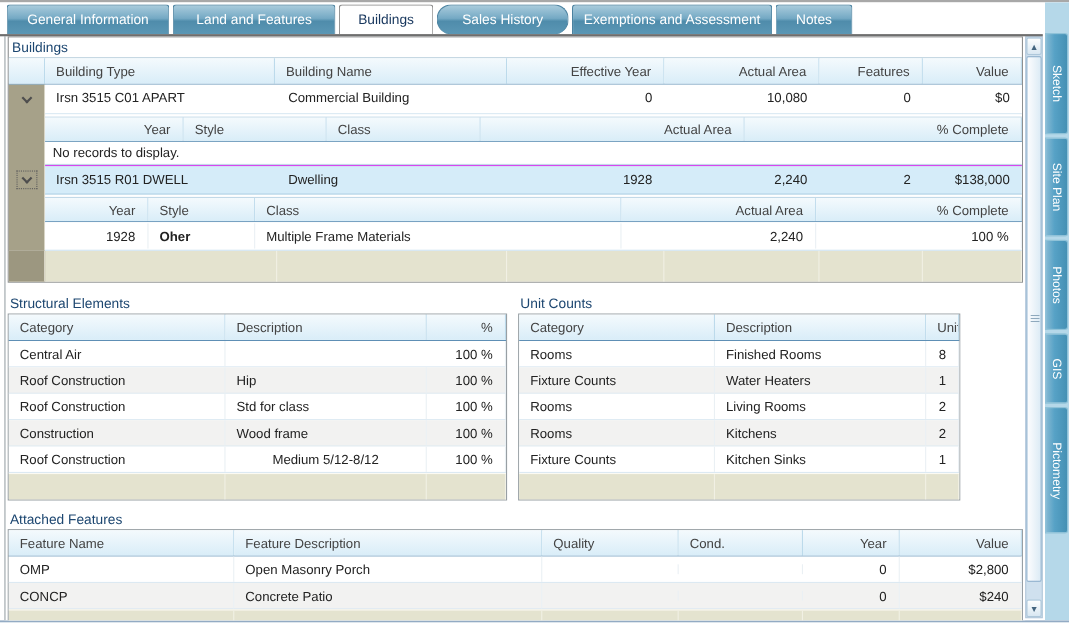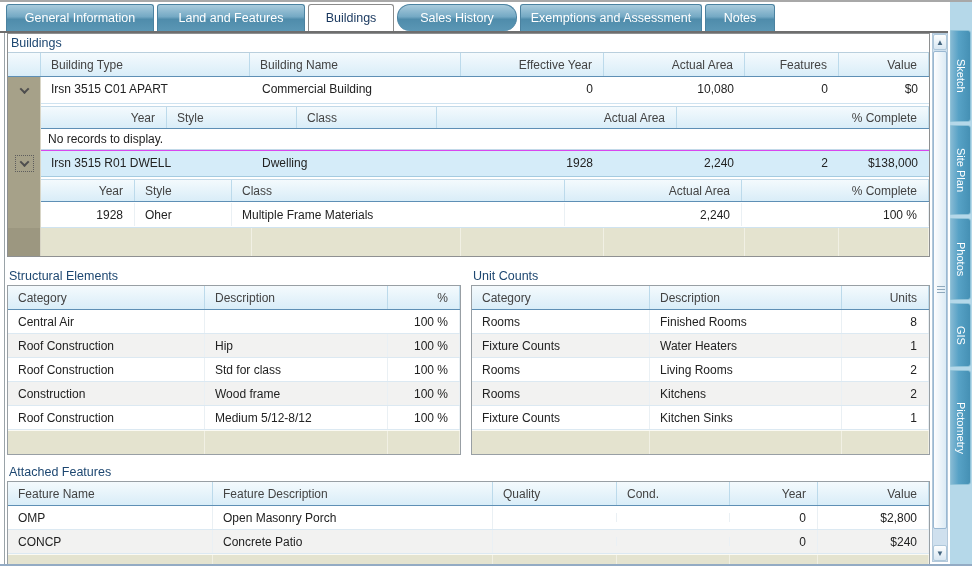--- a/index.html
+++ b/index.html
@@ -61,21 +61,21 @@
 
   
   .t-wrap { border:1px solid #989fa4; background:#fff; }
   .t-drow { height:24px; align-items:center; background:#fff; border-bottom:1px solid #dce9f2; }
   .t-drow.alt { background:#f2f2f1; }
   .t-foot { height:24px; background:#e4e3cf; border-top:1px solid #fbfaf3; }
   .t-foot .fcell { border-right:1px solid #f1f0e4; height:100%; }
 
   .mid { display:flex; margin:10px 0 0 2px; }
   .mid .half { width:454px; }
-  .mid .half + .half { margin-left:10px; width:459px; }
+  .mid .half + .half { margin-left:10px; width:402px; }
   .af-sec { margin:8px 0 0 2px; width:923px; }
 
   
   .vscroll { position:absolute; top:31px; right:24px; width:16px; bottom:2px; background:#cfe0ee;
              border:1px solid #b3c8da; }
   .sb-btn { position:absolute; left:0; width:14px; height:16px; text-align:center; line-height:15px;
             font-size:8px; color:#44657f; background:linear-gradient(#fdfefe,#d9e7f2);
             border:1px solid #aec7da; border-radius:2px; }
   .sb-up { top:0; }
   .sb-down { bottom:0; }
@@ -166,21 +166,21 @@
                 <div class="sub">
                   <div class="s-hrow">
                     <div class="hcell a-r" style="width: 94px; flex: 0 0 94px;">Year</div>
                     <div class="hcell a-l" style="width: 97px; flex: 0 0 97px;">Style</div>
                     <div class="hcell a-l" style="width: 333px; flex: 0 0 333px;">Class</div>
                     <div class="hcell a-r" style="width: 177px; flex: 0 0 177px;">Actual Area</div>
                     <div class="hcell a-r flex">% Complete</div>
                   </div>
                   <div class="s-drow">
                     <div class="dcell a-r" style="width: 94px; flex: 0 0 94px;">1928</div>
-                    <div class="dcell a-l" style="width: 97px; flex: 0 0 97px;">Oher</div>
+                    <div class="dcell a-l" style="width: 97px; flex: 0 0 97px; font-weight: bold;">Oher</div>
                     <div class="dcell a-l" style="width: 333px; flex: 0 0 333px;">Multiple Frame Materials</div>
                     <div class="dcell a-r" style="width: 177px; flex: 0 0 177px;">2,240</div>
                     <div class="dcell a-r flex">100 %</div>
                   </div>
                 </div>
               </div>
             </div>
           </div>
           <div class="g-foot">
             <div class="fcell fexp" style="width: 33px; flex: 0 0 33px;"></div>
@@ -217,21 +217,21 @@
               <div class="dcell a-l" style="width: 183px; flex: 0 0 183px;">Std for class</div>
               <div class="dcell a-r flex">100 %</div>
             </div>
             <div class="t-drow alt">
               <div class="dcell a-l" style="width: 197px; flex: 0 0 197px;">Construction</div>
               <div class="dcell a-l" style="width: 183px; flex: 0 0 183px;">Wood frame</div>
               <div class="dcell a-r flex">100 %</div>
             </div>
             <div class="t-drow">
               <div class="dcell a-l" style="width: 197px; flex: 0 0 197px;">Roof Construction</div>
-              <div class="dcell a-l" style="width: 183px; flex: 0 0 183px;">Medium 5/12-8/12</div>
+              <div class="dcell a-l" style="width: 183px; flex: 0 0 183px; text-align: center;">Medium 5/12-8/12</div>
               <div class="dcell a-r flex">100 %</div>
             </div>
             <div class="t-foot">
               <div class="fcell" style="width: 197px; flex: 0 0 197px;"></div>
               <div class="fcell" style="width: 183px; flex: 0 0 183px;"></div>
               <div class="fcell flex"></div>
             </div>
           </div>
       </div>
       <div class="half">

